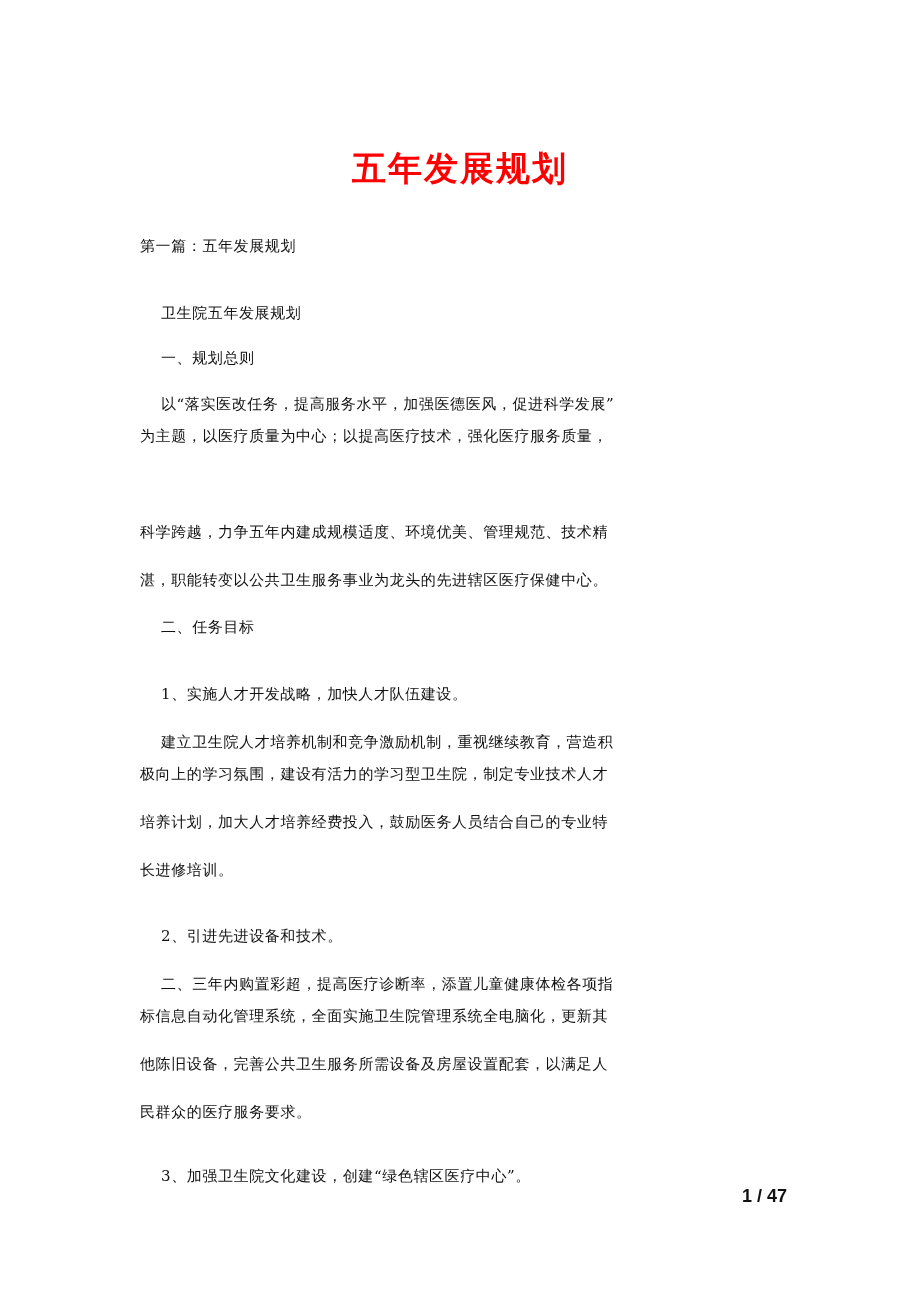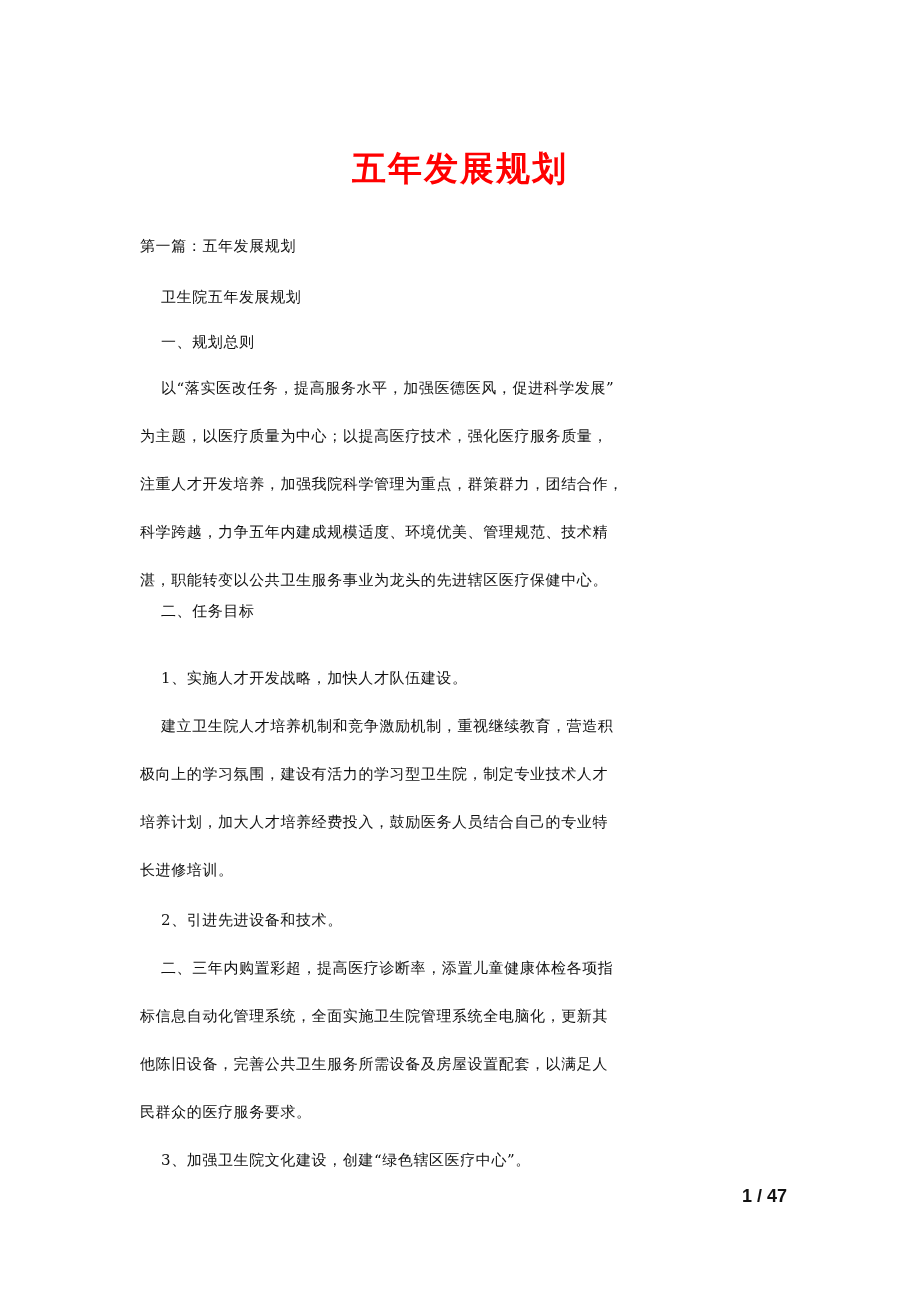--- a/index.html
+++ b/index.html
@@ -35,21 +35,21 @@
       line-height: 50px;
     }
     .line {
       position: absolute;
       left: 140px;
       font-size: 15px;
       line-height: 30px;
       white-space: nowrap;
       letter-spacing: 0.6px;
     }
-    .indent { left: 161px; }
+    .indent { left: 161px; margin-top: 16px; }
     .page-number {
       position: absolute;
       left: 742px;
       top: 1186px;
       font-family: "Liberation Sans", sans-serif;
       font-size: 18px;
       font-weight: bold;
       color: #111111;
     }
   </style>
@@ -57,21 +57,20 @@
 <body>
 
 <div class="page">
   <div class="title">五年发展规划</div>
 
   <div class="line" style="top:231px">第一篇：五年发展规划</div>
   <div class="line indent" style="top:282px">卫生院五年发展规划</div>
   <div class="line indent" style="top:327px">一、规划总则</div>
   <div class="line indent" style="top:373px">以“落实医改任务，提高服务水平，加强医德医风，促进科学发展”</div>
   <div class="line" style="top:421px">为主题，以医疗质量为中心；以提高医疗技术，强化医疗服务质量，</div>
-  <div class="line" style="top:469px">注重人才开发培养，加强我院科学管理为重点，群策群力，团结合作，</div>
   <div class="line" style="top:565px">湛，职能转变以公共卫生服务事业为龙头的先进辖区医疗保健中心。</div>
   <div class="line" style="top:517px">科学跨越，力争五年内建成规模适度、环境优美、管理规范、技术精</div>
   <div class="line indent" style="top:596px">二、任务目标</div>
   <div class="line indent" style="top:663px">1、实施人才开发战略，加快人才队伍建设。</div>
   <div class="line indent" style="top:711px">建立卫生院人才培养机制和竞争激励机制，重视继续教育，营造积</div>
   <div class="line" style="top:759px">极向上的学习氛围，建设有活力的学习型卫生院，制定专业技术人才</div>
   <div class="line" style="top:807px">培养计划，加大人才培养经费投入，鼓励医务人员结合自己的专业特</div>
   <div class="line" style="top:855px">长进修培训。</div>
   <div class="line indent" style="top:905px">2、引进先进设备和技术。</div>
   <div class="line indent" style="top:953px">二、三年内购置彩超，提高医疗诊断率，添置儿童健康体检各项指</div>

